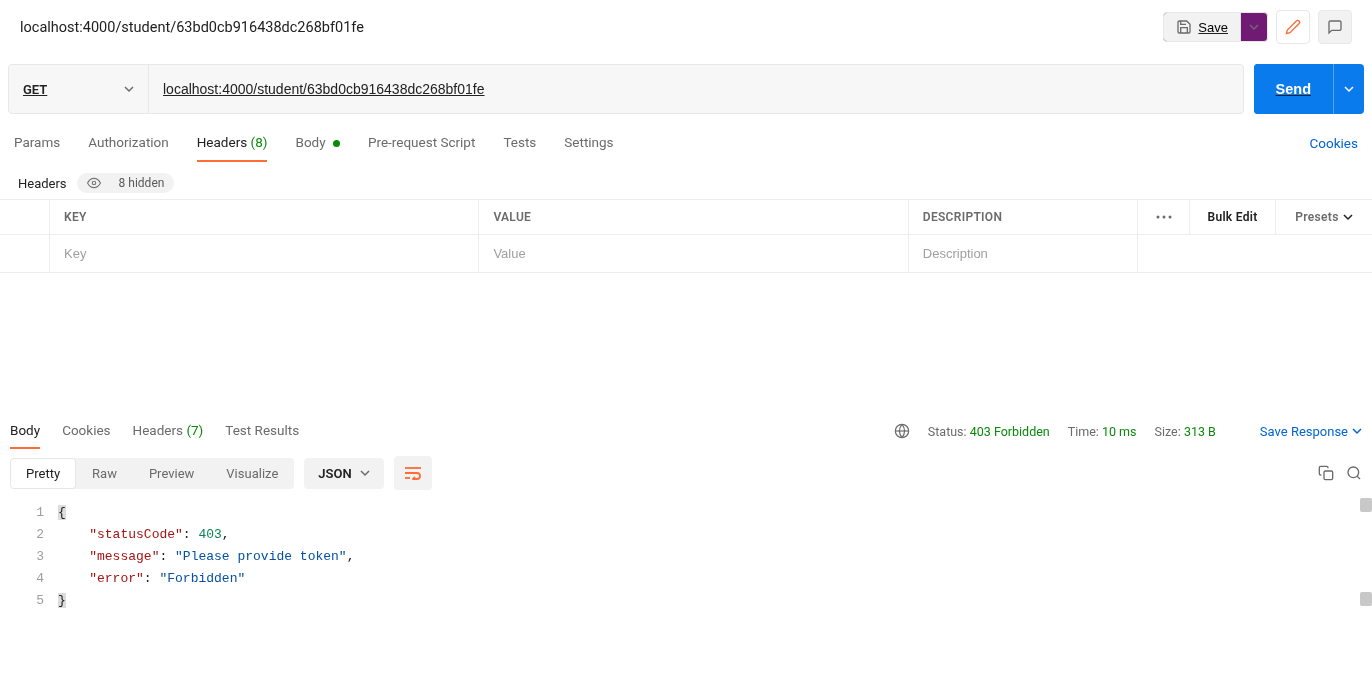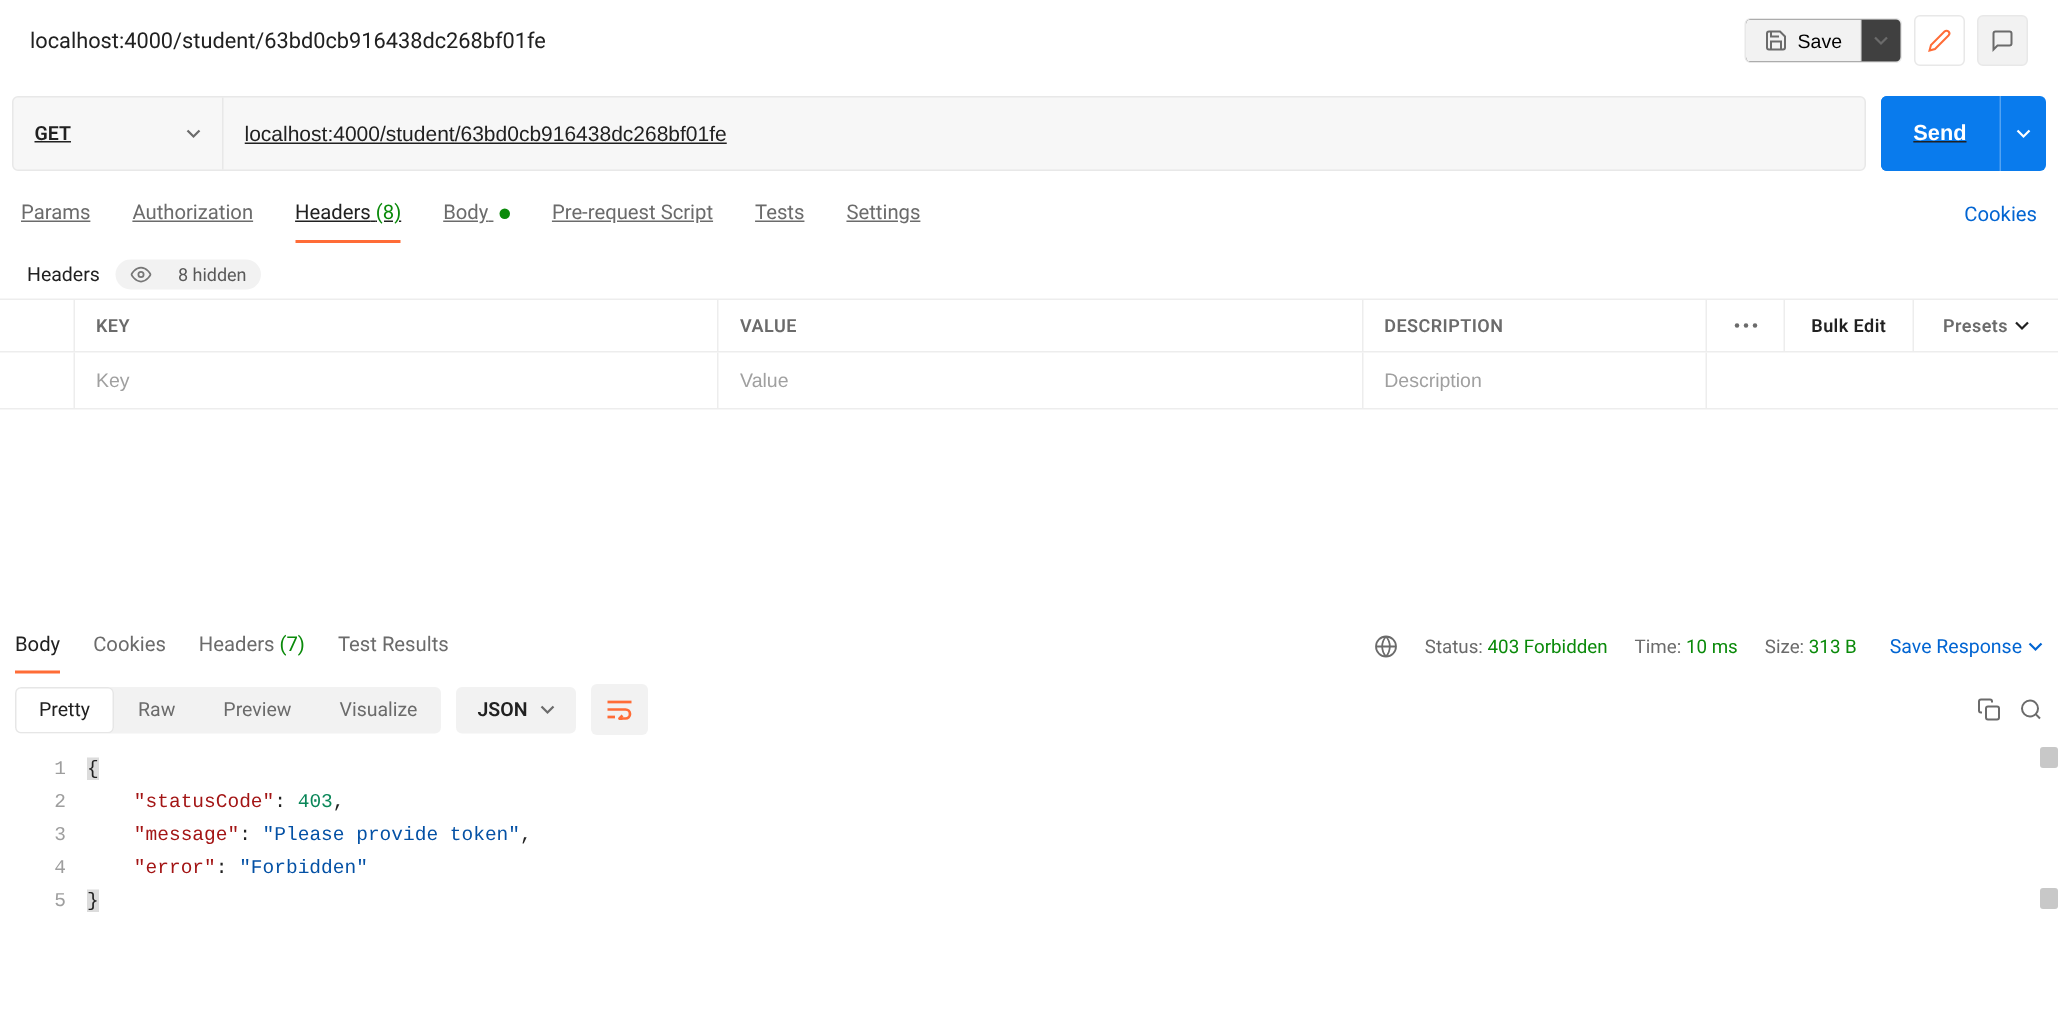--- a/index.html
+++ b/index.html
@@ -1,36 +1,36 @@
 <!DOCTYPE html>
 <html><head>
 <meta charset="utf-8">
 <style>
 * { box-sizing: border-box; margin: 0; padding: 0; }
 body { font-family: -apple-system, BlinkMacSystemFont, "Segoe UI", Roboto, sans-serif; font-size: 14px; color: #212121; background: #fff; }
 
 .topbar { display: flex; align-items: center; padding: 10px 20px; }
 .request-title { font-weight: 400; font-size: 14.5px; color: #212121; flex: 1; }
 .top-actions { display: flex; gap: 8px; align-items: center; }
-.save-group { display: flex; border: 1px solid #e8e8e8; border-radius: 4px; overflow: hidden; background: #404040; }
+.save-group { display: flex; border: 1px solid #e8e8e8; border-radius: 4px; overflow: hidden; background: #701a75; text-decoration: underline; }
 .save-btn { display: flex; align-items: center; gap: 6px; padding: 6px 12px; font-size: 13px; background: #f2f2f2; border: none; cursor: pointer; }
 .save-caret { display: flex; align-items: center; justify-content: center; padding: 0 8px; border-left: 1px solid #e0e0e0; cursor: pointer; }
 .icon-btn { width: 34px; height: 34px; display: flex; align-items: center; justify-content: center; border: 1px solid #e8e8e8; border-radius: 4px; background: #fff; cursor: pointer; }
 
 .req-row { display: flex; gap: 10px; padding: 10px 8px; align-items: stretch; text-decoration: underline; }
 .method-url { flex: 1; display: flex; border: 1px solid #e8e8e8; border-radius: 4px; background: #f7f7f7; }
 .method-select { display: flex; align-items: center; gap: 30px; padding: 0 14px; border-right: 1px solid #e8e8e8; font-weight: 600; font-size: 13px; cursor: pointer; min-width: 140px; justify-content: space-between; }
 .url-input { flex: 1; border: none; background: transparent; padding: 0 14px; font-size: 14px; color: #212121; outline: none; }
 .send-group { display: flex; background: #097bed; border-radius: 4px; overflow: hidden; }
 .send-btn { background: #097bed; color: #fff; border: none; padding: 17px 22px; font-size: 14.5px; font-weight: 600; cursor: pointer; }
 .send-caret { display: flex; align-items: center; padding: 0 10px; border-left: 1px solid rgba(255,255,255,0.3); cursor: pointer; }
 
 .tabs-row { display: flex; align-items: center; padding: 0 14px; border-bottom: 1px solid transparent; }
 .tabs { display: flex; gap: 28px; flex: 1; }
-.tab { padding: 10px 0 12px 0; color: #6b6b6b; font-size: 13.5px; cursor: pointer; position: relative; text-decoration: underline; }
+.tab { padding: 10px 0 12px 0; color: #6b6b6b; font-size: 13.5px; cursor: pointer; position: relative; }
 .tab.active { color: #212121; }
 .tab.active::after { content: ""; position: absolute; left: 0; right: 0; bottom: 0; height: 2px; background: #ff6c37; }
 .tab .count { color: #0a8a0a; }
 .dot { display: inline-block; width: 7px; height: 7px; border-radius: 50%; background: #0a8a0a; margin-left: 4px; vertical-align: middle; }
 .cookies-link { color: #0265d2; font-size: 13.5px; cursor: pointer; }
 
 .headers-sub { display: flex; align-items: center; gap: 10px; padding: 10px 18px 6px 18px; }
 .headers-label { font-size: 13px; color: #212121; }
 .hidden-badge { display: flex; align-items: center; gap: 18px; background: #f2f2f2; border-radius: 12px; padding: 3px 10px; font-size: 12px; color: #595959; cursor: pointer; }
 
@@ -53,21 +53,21 @@
 .spacer { height: 140px; }
 
 .resp-tabs-row { display: flex; align-items: center; padding: 0 10px; border-top: 1px solid transparent; }
 .resp-tabs { display: flex; gap: 22px; flex: 1; }
 .resp-tab { padding: 8px 0 10px 0; color: #6b6b6b; font-size: 13.5px; cursor: pointer; position: relative; }
 .resp-tab.active { color: #212121; }
 .resp-tab.active::after { content: ""; position: absolute; left: 0; right: 0; bottom: -1px; height: 2px; background: #ff6c37; }
 .resp-tab .count { color: #0a8a0a; }
 .resp-meta { display: flex; align-items: center; gap: 18px; font-size: 12.5px; color: #6b6b6b; }
 .resp-meta .val { color: #0a8a0a; }
-.save-resp { color: #0265d2; font-size: 13px; cursor: pointer; display: flex; align-items: center; gap: 4px; margin-left: 4px; }
+.save-resp { color: #0265d2; font-size: 13px; cursor: pointer; display: flex; align-items: center; gap: 4px; margin-left: 26px; }
 
 .view-row { display: flex; align-items: center; gap: 10px; padding: 8px 10px; }
 .view-tabs { display: flex; background: #f2f2f2; border-radius: 4px; overflow: hidden; }
 .view-tab { padding: 8px 16px; font-size: 13px; color: #6b6b6b; cursor: pointer; }
 .view-tab.active { background: #fff; color: #212121; box-shadow: inset 0 0 0 1px #e6e6e6; border-radius: 4px; }
 .json-select { display: flex; align-items: center; gap: 8px; padding: 8px 14px; background: #f2f2f2; border-radius: 4px; font-size: 13px; font-weight: 600; cursor: pointer; }
 .wrap-btn { width: 38px; height: 34px; display: flex; align-items: center; justify-content: center; background: #f2f2f2; border-radius: 4px; cursor: pointer; }
 .view-right { margin-left: auto; display: flex; gap: 12px; align-items: center; }
 .ricon { cursor: pointer; color: #6b6b6b; }
 

